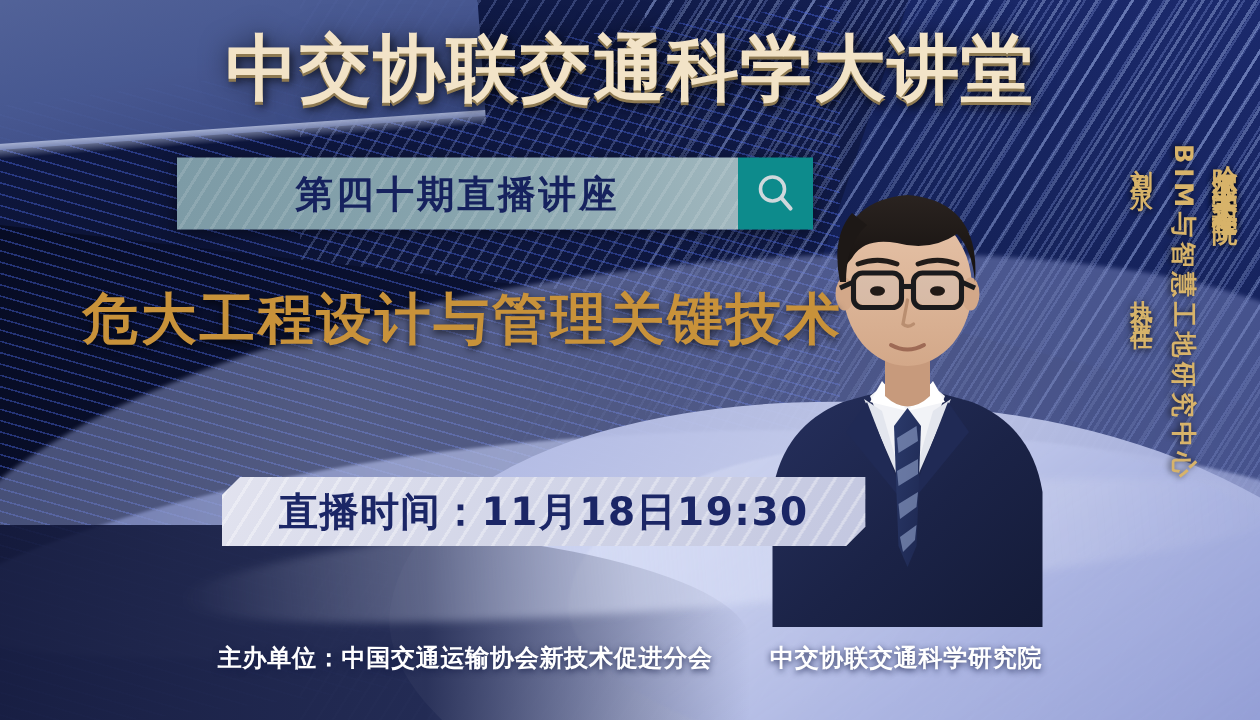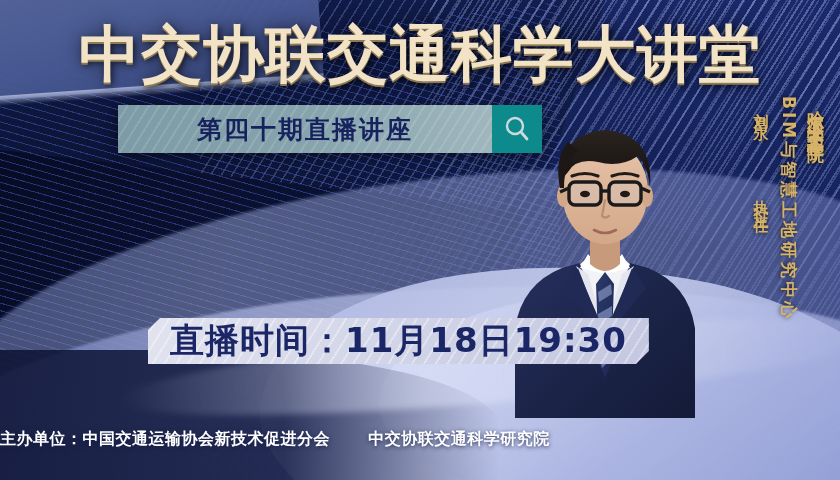--- a/index.html
+++ b/index.html
@@ -102,21 +102,21 @@
     left:120px;bottom:78px;width:760px;height:70px;
     background:linear-gradient(90deg,rgba(255,255,255,0) 0%,rgba(222,228,250,.55) 40%,rgba(255,255,255,.15) 75%,rgba(255,255,255,0) 100%);
     border-radius:50%;
     transform:rotate(-5deg);
     filter:blur(3px);
   }
 
   
   .title{
     position:absolute;left:0;right:0;top:14px;text-align:center;
-    font-size:61px;font-weight:bold;letter-spacing:1px;
+    font-size:48px;font-weight:bold;letter-spacing:1px;
     color:#f2e3c7;
     text-shadow:0 2px 0 #8e7a52, 0 0 18px rgba(0,0,0,.55), 2px 3px 6px rgba(0,0,0,.6);
     white-space:nowrap;
     font-family:Liberation Serif, serif;
   }
 
   
   .subtitle-bar{
     position:absolute;left:118px;top:105px;width:424px;height:48px;
     display:flex;align-items:stretch;
@@ -140,27 +140,27 @@
     position:absolute;left:55px;top:188px;
     font-size:37px;font-weight:bold;letter-spacing:2px;
     color:#c8923a;
     text-shadow:0 2px 5px rgba(0,0,0,.65);
     white-space:nowrap;
     font-family:"DejaVu Sans","Liberation Sans",sans-serif;
   }
 
   
   .time-badge{
-    position:absolute;left:148px;top:318px;height:46px;padding:0 22px;
+    position:absolute;left:148px;top:318px;height:46px;padding:0 38px;
     display:flex;align-items:center;
     background:
       repeating-linear-gradient(-58deg, rgba(255,255,255,.35) 0 2px, rgba(255,255,255,0) 2px 10px),
       linear-gradient(120deg,#e2e3ef 0%,#d3d6e8 45%,#c3c7e0 100%);
     clip-path:polygon(12px 0, 100% 0, 100% calc(100% - 13px), calc(100% - 13px) 100%, 0 100%, 0 12px);
-    color:#1b2666;font-size:34px;font-weight:bold;letter-spacing:1px;
+    color:#1b2666;font-size:26px;font-weight:bold;letter-spacing:1px;
     box-shadow:0 3px 12px rgba(0,0,0,.45);
     white-space:nowrap;
     font-family:"DejaVu Sans","Liberation Sans",sans-serif;
   }
 
   
   .speaker{
     position:absolute;right:140px;top:88px;width:190px;height:330px;
   }
   .speaker svg{display:block;width:100%;height:100%;}
@@ -177,21 +177,21 @@
     font-family:"DejaVu Sans","Liberation Sans",sans-serif;
   }
   .vtext-org{ right:12px;  top:96px;  font-size:17px; }
   .vtext-center{ right:40px; top:96px; font-size:17px; }
   .vtext-name{ right:70px; top:100px; font-size:15px; letter-spacing:6px;}
   .vtext-role{ right:70px; top:188px; font-size:15px; letter-spacing:6px;}
   .bim{ text-orientation:sideways; }
 
   
   .footer{
-    position:absolute;left:0;right:0;bottom:30px;
+    position:absolute;left:0;right:0;bottom:30px;text-align:center;
     color:#ffffff;font-size:16px;font-weight:bold;letter-spacing:.5px;
     text-shadow:0 1px 4px rgba(20,28,70,.85);
     white-space:nowrap;
     font-family:"DejaVu Sans","Liberation Sans",sans-serif;
   }
   .footer .gap{display:inline-block;width:26px;}
 </style>
 </head>
 <body>
 
@@ -297,20 +297,21 @@
   <div class="subtitle-bar">
     <div class="subtitle-text">第四十期直播讲座</div>
     <div class="subtitle-icon">
       <svg width="30" height="30" viewBox="0 0 30 30" xmlns="http://www.w3.org/2000/svg">
         <circle cx="13" cy="12" r="8" fill="none" stroke="#cfd8dc" stroke-width="2.4"></circle>
         <path d="M19 18 L25 25" stroke="#cfd8dc" stroke-width="2.8" stroke-linecap="round"></path>
       </svg>
     </div>
   </div>
 
+  <div class="headline">危大工程设计与管理关键技术</div>
 
   <div class="time-badge">直播时间：11月18日19:30</div>
 
   <div class="vtext vtext-org">哈尔滨工业大学土木工程学院</div>
   <div class="vtext vtext-center bim">BIM与智慧工地研究中心</div>
   <div class="vtext vtext-name">刘昌永</div>
   <div class="vtext vtext-role">执行主任</div>
 
   <div class="footer">
     <span>主办单位：中国交通运输协会新技术促进分会</span>

